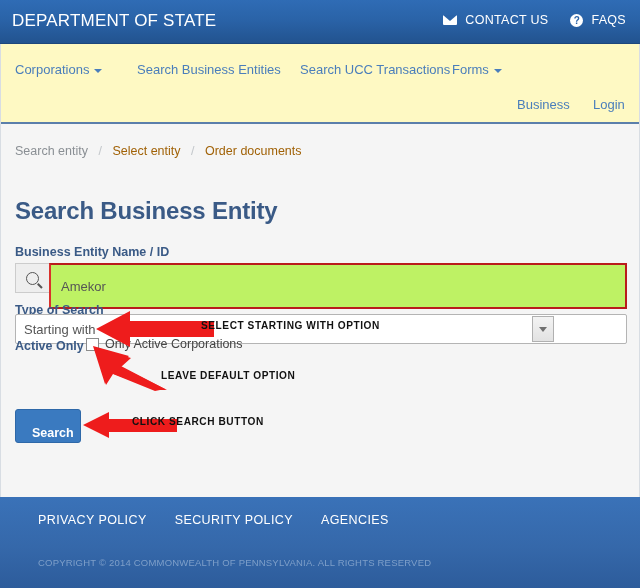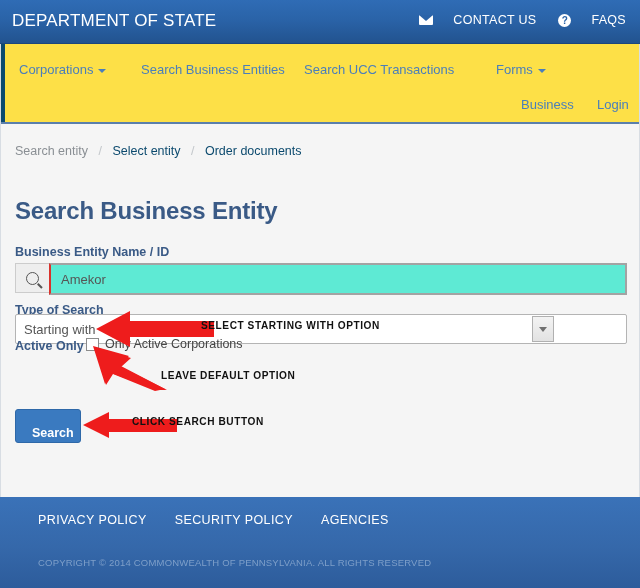--- a/index.html
+++ b/index.html
@@ -47,21 +47,21 @@
     position: absolute;
     right: 14px;
     top: 13px;
     display: flex;
     align-items: center;
     gap: 22px;
   }
   .top-link {
     display: flex;
     align-items: center;
-    gap: 20px;
+    gap: 8px;
     color: #ffffff;
     font-size: 12.5px;
     text-decoration: none;
     letter-spacing: 0.3px;
     white-space: nowrap;
   }
   .ico-mail {
     display: inline-block;
     width: 14px; height: 10px;
     position: relative;
@@ -88,22 +88,22 @@
     text-align: center;
     font-weight: bold;
   }
 
   
   .navwrap {
     position: absolute;
     left: 0; top: 44px;
     width: 640px;
     height: 79px;
-    background: #fde047;
-    border-left: 5px solid #0c4a6e;
+    background: #fef9c3;
+    border-left: 1px solid #0c4a6e;
     border-right: 1px solid #d8dde3;
     box-sizing: border-box;
   }
   .navrow {
     position: absolute;
     left: 0;
     width: 640px;
     height: 36px;
     box-sizing: border-box;
   }
@@ -147,21 +147,21 @@
   }
 
   .breadcrumb {
     position: absolute;
     left: 14px;
     top: 20px;
     font-size: 12.5px;
     color: #8a8f94;
     white-space: nowrap;
   }
-  .breadcrumb .crumb { color: #0c4a6e; text-decoration: none; }
+  .breadcrumb .crumb { color: #a16207; text-decoration: none; }
   .breadcrumb .crumb.active { color: #8a8f94; }
   .breadcrumb .sep { color: #c3c7cb; margin: 0 7px; }
 
   .page-title {
     position: absolute;
     left: 14px;
     top: 57px;
     font-size: 24px;
     color: #3a5a86;
     font-weight: bold;
@@ -210,24 +210,24 @@
   .mag::after {
     content: "";
     position: absolute;
     right: -5px; bottom: -3px;
     width: 6px; height: 1.6px;
     background: #555555;
     transform: rotate(45deg);
   }
   .txt-input {
     flex: 1;
-    height: 32px;
-    border: 2px solid #a3a3a3;
+    height: 46px;
+    border: 2px solid #b91c1c;
     border-left: 2px solid #d9322c;
-    background: #5eead4;
+    background: #bef264;
     font-family: "Liberation Sans", sans-serif;
     font-size: 13px;
     color: #555555;
     padding: 0 10px;
     box-sizing: border-box;
     outline: none;
   }
 
   
   .sel-wrap {
@@ -393,21 +393,21 @@
     <div class="navrow r1">
       <a class="nav-item" href="#" style="left:14px;top:9px;">
         <span>Corporations</span><span class="caret"></span>
       </a>
       <a class="nav-item" href="#" style="left:136px;top:9px;">
         <span>Search Business Entities</span>
       </a>
       <a class="nav-item" href="#" style="left:299px;top:9px;">
         <span>Search UCC Transactions</span>
       </a>
-      <a class="nav-item" href="#" style="left:491px;top:9px;">
+      <a class="nav-item" href="#" style="left:451px;top:9px;">
         <span>Forms</span><span class="caret"></span>
       </a>
     </div>
     <div class="navrow r2">
       <a class="nav-item" href="#" style="left:516px;top:9px;">
         <span>Business</span>
       </a>
       <a class="nav-item" href="#" style="left:592px;top:9px;">
         <span>Login</span>
       </a>

